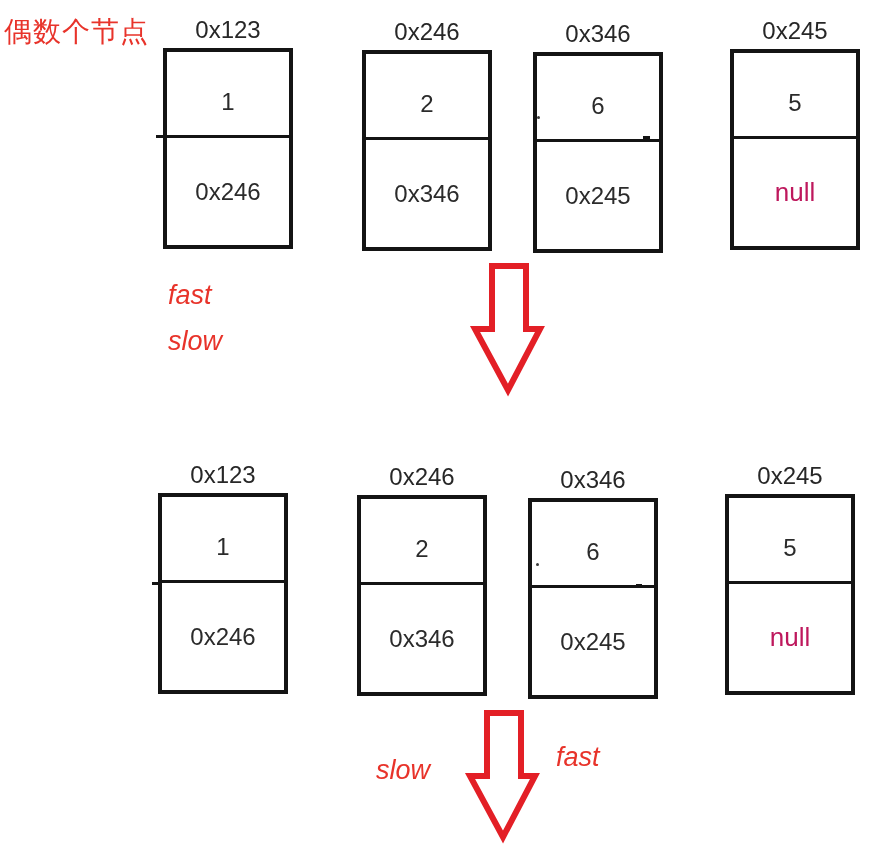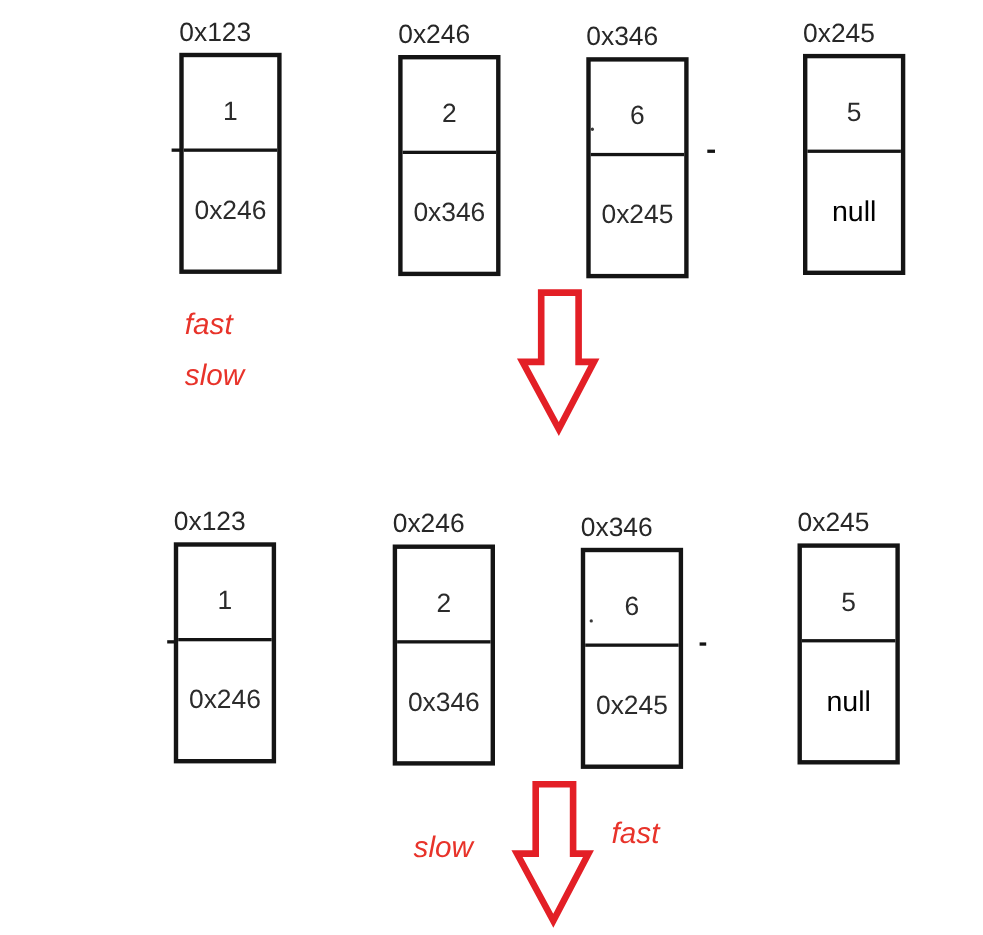--- a/index.html
+++ b/index.html
@@ -19,21 +19,22 @@
     position: absolute;
     left: 4px;
     top: 13px;
     font-size: 28px;
     letter-spacing: 1px;
     color: #e8332a;
     white-space: nowrap;
   }
   .node {
     position: absolute;
-    width: 93px;
+    width: 130px;
+    text-align: center;
   }
   .addr {
     height: 33px;
     line-height: 30px;
     font-size: 24px;
     color: #272727;
     white-space: nowrap;
   }
   .box {
     box-sizing: border-box;
@@ -53,21 +54,21 @@
   .cell.value {
     height: 86px;
     border-bottom: 3px solid #141414;
     padding-top: 16px;
     box-sizing: border-box;
   }
   .cell.next {
     flex: 1;
   }
   .null-text {
-    color: #000000;
+    color: #be185d;
     font-size: 26px;
   }
   .ptr-label {
     position: absolute;
     font-size: 27px;
     color: #e8332a;
     white-space: nowrap;
     font-style: italic;
   }
   .arrow-svg {
@@ -86,20 +87,21 @@
     height: 3px;
     border-radius: 50%;
     background: #3a3a3a;
   }
 </style>
 </head>
 <body>
 
 <div class="canvas">
 
+  <div class="title">偶数个节点</div>
 
   <div class="node" style="left:163px; top:15px;">
     <div class="addr">0x123</div>
     <div class="box">
       <div class="cell value">1</div>
       <div class="cell next">0x246</div>
     </div>
   </div>
 
   <div class="node" style="left:362px; top:17px;">

